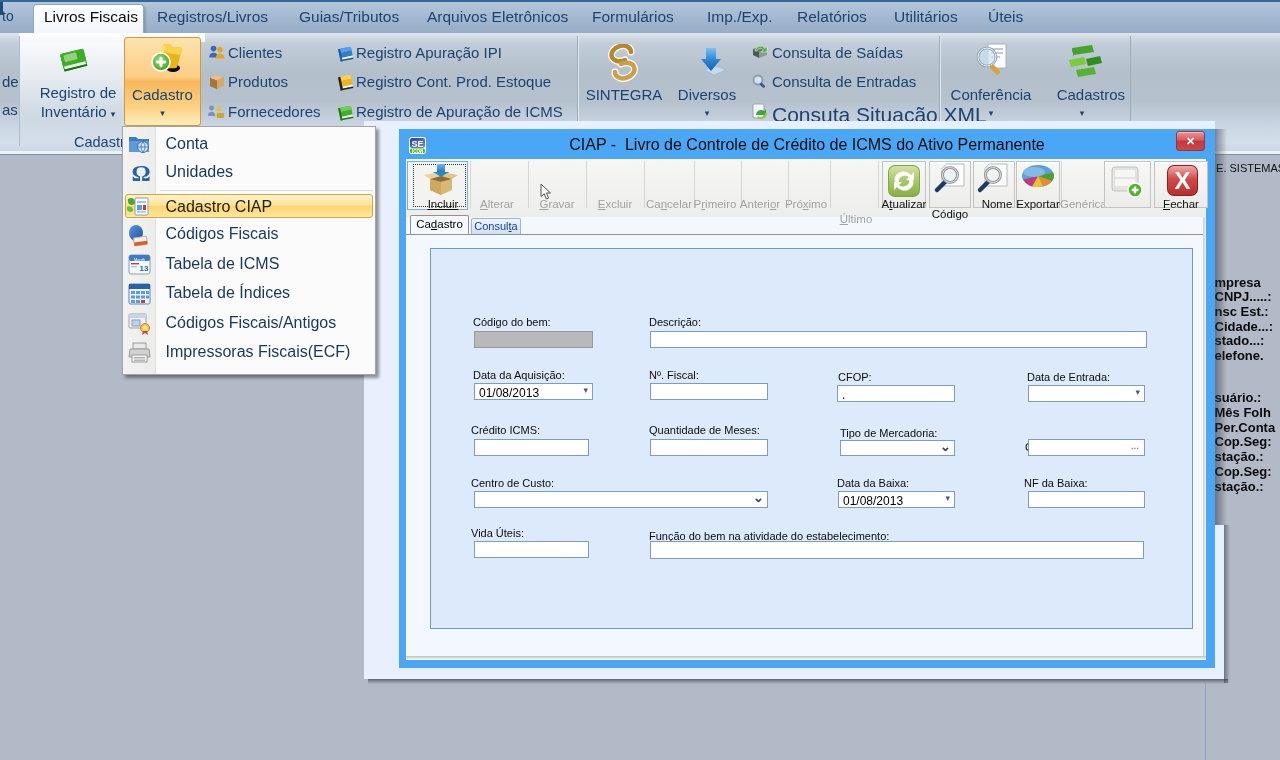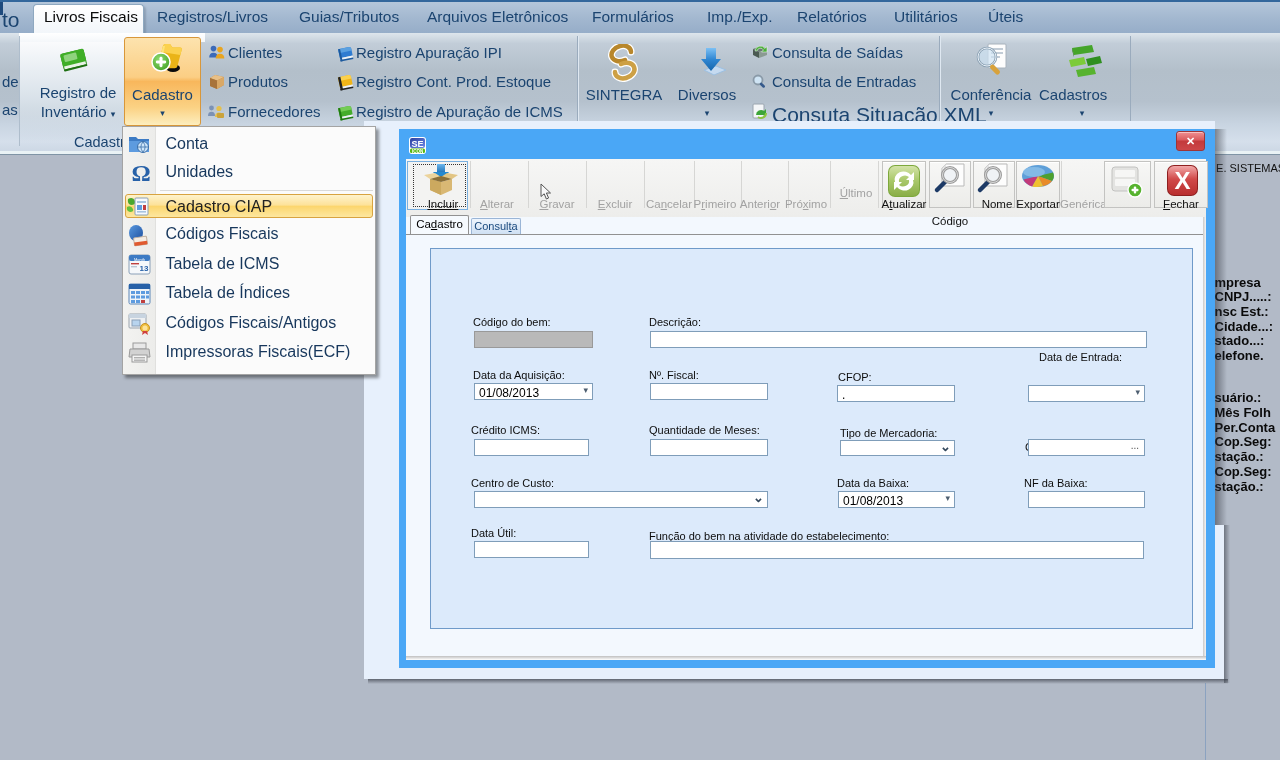--- a/index.html
+++ b/index.html
@@ -17,21 +17,21 @@
   .darr { position:absolute; right:4px; top:1px; font-size:9px; color:#4d5e70; }
   .sarr { position:absolute; right:3px; top:-2px; font-size:13px; color:#33475c; font-weight:bold; }
   .fdots { position:absolute; right:5px; top:0; font-size:10px; color:#555; }
   .mitem { font-size:16px; color:#17375c; }
 </style>
 </head>
 <body>
 
 <div class="abs" id="menubar" style="left:0;top:0;width:1280px;height:33px;background:linear-gradient(180deg,#b4c6da 0%,#a2b7cf 55%,#96adc8 100%);border-top:2px solid #33679c;"></div>
 <div class="abs" style="left:0;top:2px;width:3px;height:13px;background:#1e4a7d;"></div>
-<div class="abs nav" style="left:2px;top:8px;font-size:21px;">to</div>
+<div class="abs nav" style="left:2px;top:8px;font-size:14px;">to</div>
 
 <div class="abs" style="left:33px;top:4px;width:111px;height:29px;background:linear-gradient(180deg,#ffffff,#f2f6fa);border:1px solid #8ea8c0;border-bottom:none;border-radius:4px 4px 0 0;box-shadow:2px 2px 2px rgba(90,105,125,.35);"></div>
 <div class="abs" style="left:44px;top:8px;font-size:15.5px;color:#0c0c0c;">Livros Fiscais</div>
 <div class="abs nav" style="left:157px;top:8px;font-size:15.5px;">Registros/Livros</div>
 <div class="abs nav" style="left:299px;top:8px;font-size:15.5px;">Guias/Tributos</div>
 <div class="abs nav" style="left:427px;top:8px;font-size:15.5px;">Arquivos Eletrônicos</div>
 <div class="abs nav" style="left:592px;top:8px;font-size:15.5px;">Formulários</div>
 <div class="abs nav" style="left:707px;top:8px;font-size:15.5px;text-align:center;">Imp./Exp.</div>
 <div class="abs nav" style="left:797px;top:8px;font-size:15.5px;">Relatórios</div>
 <div class="abs nav" style="left:894px;top:8px;font-size:15.5px;">Utilitários</div>
@@ -222,21 +222,21 @@
 <div class="abs nav" style="left:946px;top:108px;width:90px;text-align:center;font-size:9px;">▾</div>
 <div class="abs" id="icon-cadastros" style="left:1064px;top:42px;">
     <svg width="40" height="40" viewBox="0 0 40 40">
       <path d="M8 6 L28 3 L30 10 L10 13 Z" fill="#45a52a"></path>
       <path d="M8 6 L10 13 L10 15 L8 8 Z" fill="#2e7a1a"></path>
       <path d="M5 18 L20 15 L22 22 L7 25 Z" fill="#7ccb3a"></path>
       <path d="M22 17 L36 14 L38 21 L24 24 Z" fill="#2e8f1f"></path>
       <path d="M12 28 L30 25 L32 32 L14 35 Z" fill="#57b32f"></path>
     </svg>
   </div>
-<div class="abs nav" style="left:1039px;top:86px;width:86px;text-align:left;font-size:15px;">Cadastros</div>
+<div class="abs nav" style="left:1039px;top:86px;width:86px;text-align:right;font-size:15px;">Cadastros</div>
 <div class="abs nav" style="left:1039px;top:108px;width:86px;text-align:center;font-size:9px;">▾</div>
 
 <div class="abs nav" style="left:74px;top:133.5px;font-size:14.5px;">Cadastro</div>
 
 <div class="abs" style="left:364px;top:120.5px;width:851px;height:558.5px;background:#e7f0fc;"></div>
 <div class="abs" style="left:1215px;top:160px;width:9.3px;height:519px;background:#e7f0fc;"></div>
 <div class="abs" style="left:1215px;top:160px;width:65px;height:365px;background:#b2bac7;"></div>
 
 <div class="abs" style="left:1213px;top:162px;font-size:11px;color:#111;white-space:nowrap;">.E. SISTEMAS</div>
 <div class="abs" style="left:1214.5px;top:275.5px;font-size:13px;font-weight:bold;color:#0a0a0a;line-height:14.7px;white-space:pre;">mpresa
@@ -268,20 +268,21 @@
           <linearGradient id="gs" x1="0" y1="0" x2="1" y2="1">
             <stop offset="0" stop-color="#2b3f9e"></stop>
             <stop offset="1" stop-color="#6f8ae8"></stop>
           </linearGradient>
         </defs>
         <text x="8.5" y="9.5" text-anchor="middle" font-family="Liberation Sans" font-size="9" font-weight="bold" fill="#fff">SE</text>
         <rect x="1" y="11.5" width="15" height="4.5" rx="1.5" fill="#58b815"></rect>
         <text x="8.5" y="15.5" text-anchor="middle" font-family="Liberation Sans" font-size="4.5" font-weight="bold" fill="#fff">ICON</text>
       </svg>
     </div>
+  <div class="abs" style="left:0;top:6.5px;width:100%;text-align:center;font-size:16px;color:#0b0b0b;">CIAP -&nbsp; Livro de Controle de Crédito de ICMS do Ativo Permanente</div>
   <div class="abs" style="left:777px;top:2px;width:29px;height:20px;border:1px solid #9d3537;border-radius:3px;background:linear-gradient(180deg,#f09092 0%,#d95a5c 45%,#c33a3c 50%,#cc4648 100%);text-align:center;color:#fff;font-size:11px;font-weight:bold;line-height:18px;box-shadow:inset 0 1px 0 rgba(255,255,255,.45);">✕</div>
 
   <div class="abs" id="client" style="left:7px;top:30px;width:800px;height:501px;background:#f3f8fe;">
     <div class="abs" style="right:0;top:0;width:3.5px;height:100%;background:linear-gradient(90deg,#c9c9c9,#f5f5f5);"></div>
     <div class="abs" style="left:0;bottom:0;width:100%;height:4px;background:linear-gradient(180deg,#bfbfbf,#ffffff);"></div>
 
     <div class="abs" id="toolbar" style="left:0;top:0;width:800px;height:58px;background:linear-gradient(180deg,#f6f6f5,#ededeb);"></div>
 
     <div class="abs" style="left:4px;top:56px;width:59px;height:19px;background:#f6fafe;border:1px solid #919191;border-bottom:none;border-radius:2px 2px 0 0;font-size:11.5px;color:#000;text-align:center;line-height:16px;z-index:3;">Ca<span style="text-decoration:underline;">d</span>astro</div>
     <div class="abs" style="left:65px;top:59px;width:50px;height:16px;background:linear-gradient(180deg,#eef5fd,#cfe0f3);border:1px solid #9ab5d6;border-bottom:none;border-radius:2px 2px 0 0;font-size:11px;color:#1a4a7e;text-align:center;line-height:14px;">Consul<span style="text-decoration:underline;">t</span>a</div>
@@ -322,21 +323,21 @@
   </div>
 <div class="abs tcap" style="left:406px;top:197.5px;width:74px;text-decoration:underline;"><u>I</u>ncluir</div>
 
 <div class="abs tcap dis" style="left:468px;top:197.5px;width:58px;"><u>A</u>lterar</div>
 <div class="abs tcap dis" style="left:528px;top:197.5px;width:58px;"><u>G</u>ravar</div>
 <div class="abs tcap dis" style="left:586px;top:197.5px;width:58px;"><u>E</u>xcluir</div>
 <div class="abs tcap dis" style="left:640px;top:197.5px;width:58px;">Ca<u>n</u>celar</div>
 <div class="abs tcap dis" style="left:691px;top:197.5px;width:48px;">P<u>r</u>imeiro</div>
 <div class="abs tcap dis" style="left:736px;top:197.5px;width:48px;">Anteri<u>o</u>r</div>
 <div class="abs tcap dis" style="left:782px;top:197.5px;width:48px;">Pró<u>x</u>imo</div>
-<div class="abs tcap dis" style="left:832px;top:187px;width:48px;"><u>Ú</u>ltimo</div>
+<div class="abs tcap dis" style="left:832px;top:213px;width:48px;"><u>Ú</u>ltimo</div>
 <div class="abs tcap dis" style="left:1060px;top:197.5px;width:46px;">Genérica</div>
 
 <div class="abs cell" style="left:882px;top:160.5px;width:44px;height:47px;"></div>
 <div class="abs" id="icon-atualizar" style="left:887px;top:163.5px;">
     <svg width="34" height="34" viewBox="0 0 34 34">
       <rect x="1" y="1" width="32" height="32" rx="7" fill="#7da83c"></rect>
       <rect x="2" y="2" width="30" height="30" rx="6" fill="url(#ga)"></rect>
       <defs>
         <linearGradient id="ga" x1="0" y1="0" x2="0" y2="1">
           <stop offset="0" stop-color="#d3e3a8"></stop>
@@ -352,21 +353,21 @@
 <div class="abs cell" style="left:929px;top:160.5px;width:42px;height:47px;"></div>
 <div class="abs" id="icon-codigo" style="left:933px;top:162px;">
     <svg width="36" height="36" viewBox="0 0 36 36">
       <path d="M13 2 L31 2 L31 24 L9 24 L9 6 Z" fill="#fdfdfd" stroke="#b9b9b9"></path>
       <path d="M13 2 L13 6 L9 6 Z" fill="#e2e2e2"></path>
       <line x1="12" y1="20" x2="4" y2="28" stroke="#1d3a66" stroke-width="4.5" stroke-linecap="round"></line>
       <circle cx="17" cy="13" r="7.5" fill="#eef2f5" fill-opacity=".9" stroke="#9b9b9b" stroke-width="3"></circle>
       <circle cx="17" cy="13" r="7.5" fill="none" stroke="#d8d8d8" stroke-width="1"></circle>
     </svg>
   </div>
-<div class="abs tcap" style="left:927px;top:215px;width:46px;">Código</div>
+<div class="abs tcap" style="left:927px;top:208px;width:46px;">Código</div>
 <div class="abs cell" style="left:972.5px;top:160.5px;width:42px;height:47px;"></div>
 <div class="abs" id="icon-nome" style="left:976px;top:162px;">
     <svg width="36" height="36" viewBox="0 0 36 36">
       <path d="M13 2 L31 2 L31 24 L9 24 L9 6 Z" fill="#fdfdfd" stroke="#b9b9b9"></path>
       <path d="M13 2 L13 6 L9 6 Z" fill="#e2e2e2"></path>
       <line x1="12" y1="20" x2="4" y2="28" stroke="#1d3a66" stroke-width="4.5" stroke-linecap="round"></line>
       <circle cx="17" cy="13" r="7.5" fill="#eef2f5" fill-opacity=".9" stroke="#9b9b9b" stroke-width="3"></circle>
       <circle cx="17" cy="13" r="7.5" fill="none" stroke="#d8d8d8" stroke-width="1"></circle>
     </svg>
   </div>
@@ -422,21 +423,21 @@
 <div class="abs finp" style="left:474px;top:383px;width:119px;height:17px;">
     <span class="ftxt">01/08/2013</span>
     <span class="darr">▾</span>
   </div>
 <div class="abs flbl" style="left:649px;top:368.5px;">Nº. Fiscal:</div>
 <div class="abs finp" style="left:650px;top:383px;width:118px;height:17px;"></div>
 <div class="abs flbl" style="left:838px;top:371px;">CFOP:</div>
 <div class="abs finp" style="left:837px;top:384.5px;width:118px;height:17px;">
     <span class="ftxt">.</span>
   </div>
-<div class="abs flbl" style="left:1027px;top:351px;margin-left:12px;">Data de Entrada:</div>
+<div class="abs flbl" style="left:1027px;top:371px;">Data de Entrada:</div>
 <div class="abs finp" style="left:1028px;top:384.5px;width:117px;height:17px;">
     <span class="darr">▾</span>
   </div>
 
 <div class="abs flbl" style="left:471px;top:424px;">Crédito ICMS:</div>
 <div class="abs finp" style="left:474px;top:439px;width:115px;height:17px;"></div>
 <div class="abs flbl" style="left:649px;top:424px;">Quantidade de Meses:</div>
 <div class="abs finp" style="left:650px;top:439px;width:118px;height:17px;"></div>
 <div class="abs flbl" style="left:840px;top:426.5px;">Tipo de Mercadoria:</div>
 <div class="abs finp" style="left:840px;top:440px;width:115px;height:16px;">
@@ -452,21 +453,21 @@
     <span class="sarr">⌄</span>
   </div>
 <div class="abs flbl" style="left:837px;top:476.5px;">Data da Baixa:</div>
 <div class="abs finp" style="left:838px;top:491px;width:117px;height:17px;">
     <span class="ftxt">01/08/2013</span>
     <span class="darr">▾</span>
   </div>
 <div class="abs flbl" style="left:1024px;top:476.5px;">NF da Baixa:</div>
 <div class="abs finp" style="left:1028px;top:491px;width:117px;height:17px;"></div>
 
-<div class="abs flbl" style="left:471px;top:526.5px;">Data Útil:</div>
+<div class="abs flbl" style="left:471px;top:526.5px;">Vida Úteis:</div>
 <div class="abs finp" style="left:474px;top:541px;width:115px;height:17px;"></div>
 <div class="abs flbl" style="left:649px;top:529.5px;">Função do bem na atividade do estabelecimento:</div>
 <div class="abs finp" style="left:650px;top:541px;width:494px;height:17.5px;"></div>
 
 <div class="abs" id="menu" style="left:122px;top:125.8px;width:253.5px;height:249.5px;background:#fbfbfb;border:1px solid #a4a4a4;box-shadow:3px 3px 3px rgba(0,0,0,.4);"></div>
 <div class="abs" style="left:123px;top:126.8px;width:33px;height:247.5px;background:linear-gradient(90deg,#f3f3f1,#ececea);border-right:1px solid #e0e0de;"></div>
 <div class="abs" style="left:160px;top:189.5px;width:213px;height:1px;background:#dadada;"></div>
 
 <div class="abs" style="left:124.5px;top:193.5px;width:248.5px;height:24.5px;border:1px solid #d8a340;border-radius:3px;background:linear-gradient(180deg,#fef3cd 0%,#fde29a 45%,#fcd66e 52%,#fde7a0 100%);"></div>
 <div class="abs mitem" style="left:165.5px;top:134.5px;">Conta</div>

